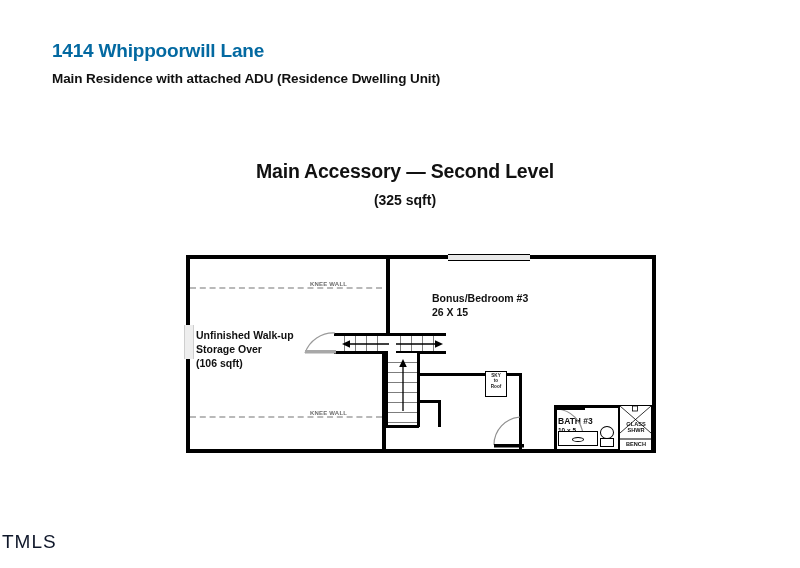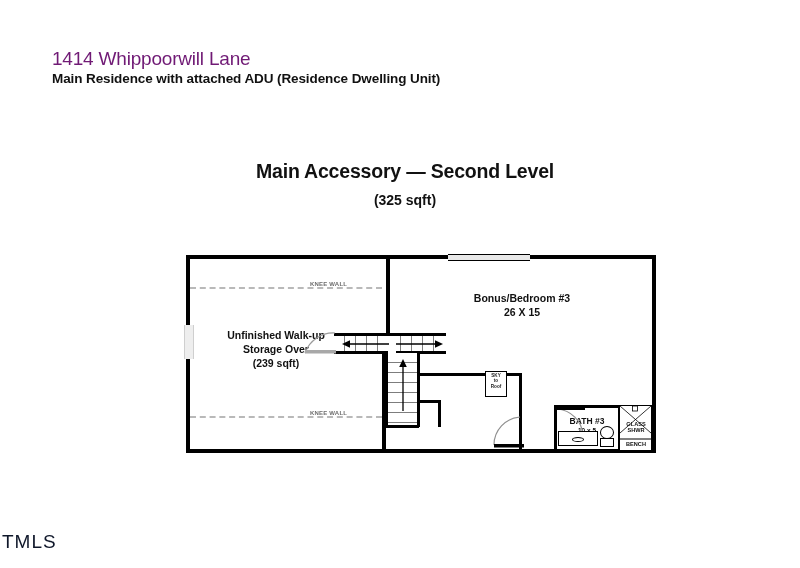--- a/index.html
+++ b/index.html
@@ -15,25 +15,24 @@
     color: #000000;
     overflow: hidden;
   }
 
   
   #address-title {
     position: absolute;
     left: 52px;
     top: 40px;
     font-size: 19px;
-    font-weight: normal;
+    font-weight: bold;
     letter-spacing: -0.2px;
-    color: #701a75;
-    white-space: nowrap;
-    margin-top: 8px;
+    color: #0369a1;
+    white-space: nowrap;
   }
   #subtitle-line {
     position: absolute;
     left: 52px;
     top: 71px;
     font-size: 13.5px;
     font-weight: bold;
     letter-spacing: -0.1px;
     color: #111111;
     white-space: nowrap;
@@ -93,21 +92,20 @@
     font-weight: bold;
     color: #6d6d6d;
     letter-spacing: 0.2px;
     background: #ffffff;
     padding: 0 3px;
     white-space: nowrap;
   }
 
   
   .room-label {
-    text-align: center;
     font-weight: bold;
     color: #111111;
     white-space: nowrap;
     line-height: 1.25;
   }
   #storage-label { font-size: 10.5px; line-height: 1.32; }
   #bonus-label { font-size: 10.5px; line-height: 1.3; }
   #wic-label { font-size: 7.5px; line-height: 1.3; letter-spacing: 0.1px; }
   #bath-label-name { font-size: 8.5px; }
   #bath-label-dim { font-size: 6.5px; }
@@ -209,21 +207,21 @@
 
   <div class="fp knee-wall-line" style="left:4px; top:32px; width:192px;"></div>
   <div class="fp knee-wall-label" style="left:121px; top:26px;">KNEE WALL</div>
 
   <div class="fp knee-wall-line" style="left:4px; top:161px; width:192px;"></div>
   <div class="fp knee-wall-label" style="left:121px; top:155px;">KNEE WALL</div>
 
   <div class="fp room-label" id="storage-label" style="left:10px; top:74px; width:160px;">
     <div>Unfinished Walk-up</div>
     <div>Storage Over</div>
-    <div>(239 sqft)</div>
+    <div>(106 sqft)</div>
   </div>
 
   <div class="fp room-fill" style="left:148px; top:81px; width:112px; height:16px; overflow:hidden;">
     <div class="tread-v" style="left:10px;"></div>
     <div class="tread-v" style="left:21px;"></div>
     <div class="tread-v" style="left:32px;"></div>
     <div class="tread-v" style="left:43px;"></div>
     <div class="tread-v" style="left:66px;"></div>
     <div class="tread-v" style="left:77px;"></div>
     <div class="tread-v" style="left:88px;"></div>

